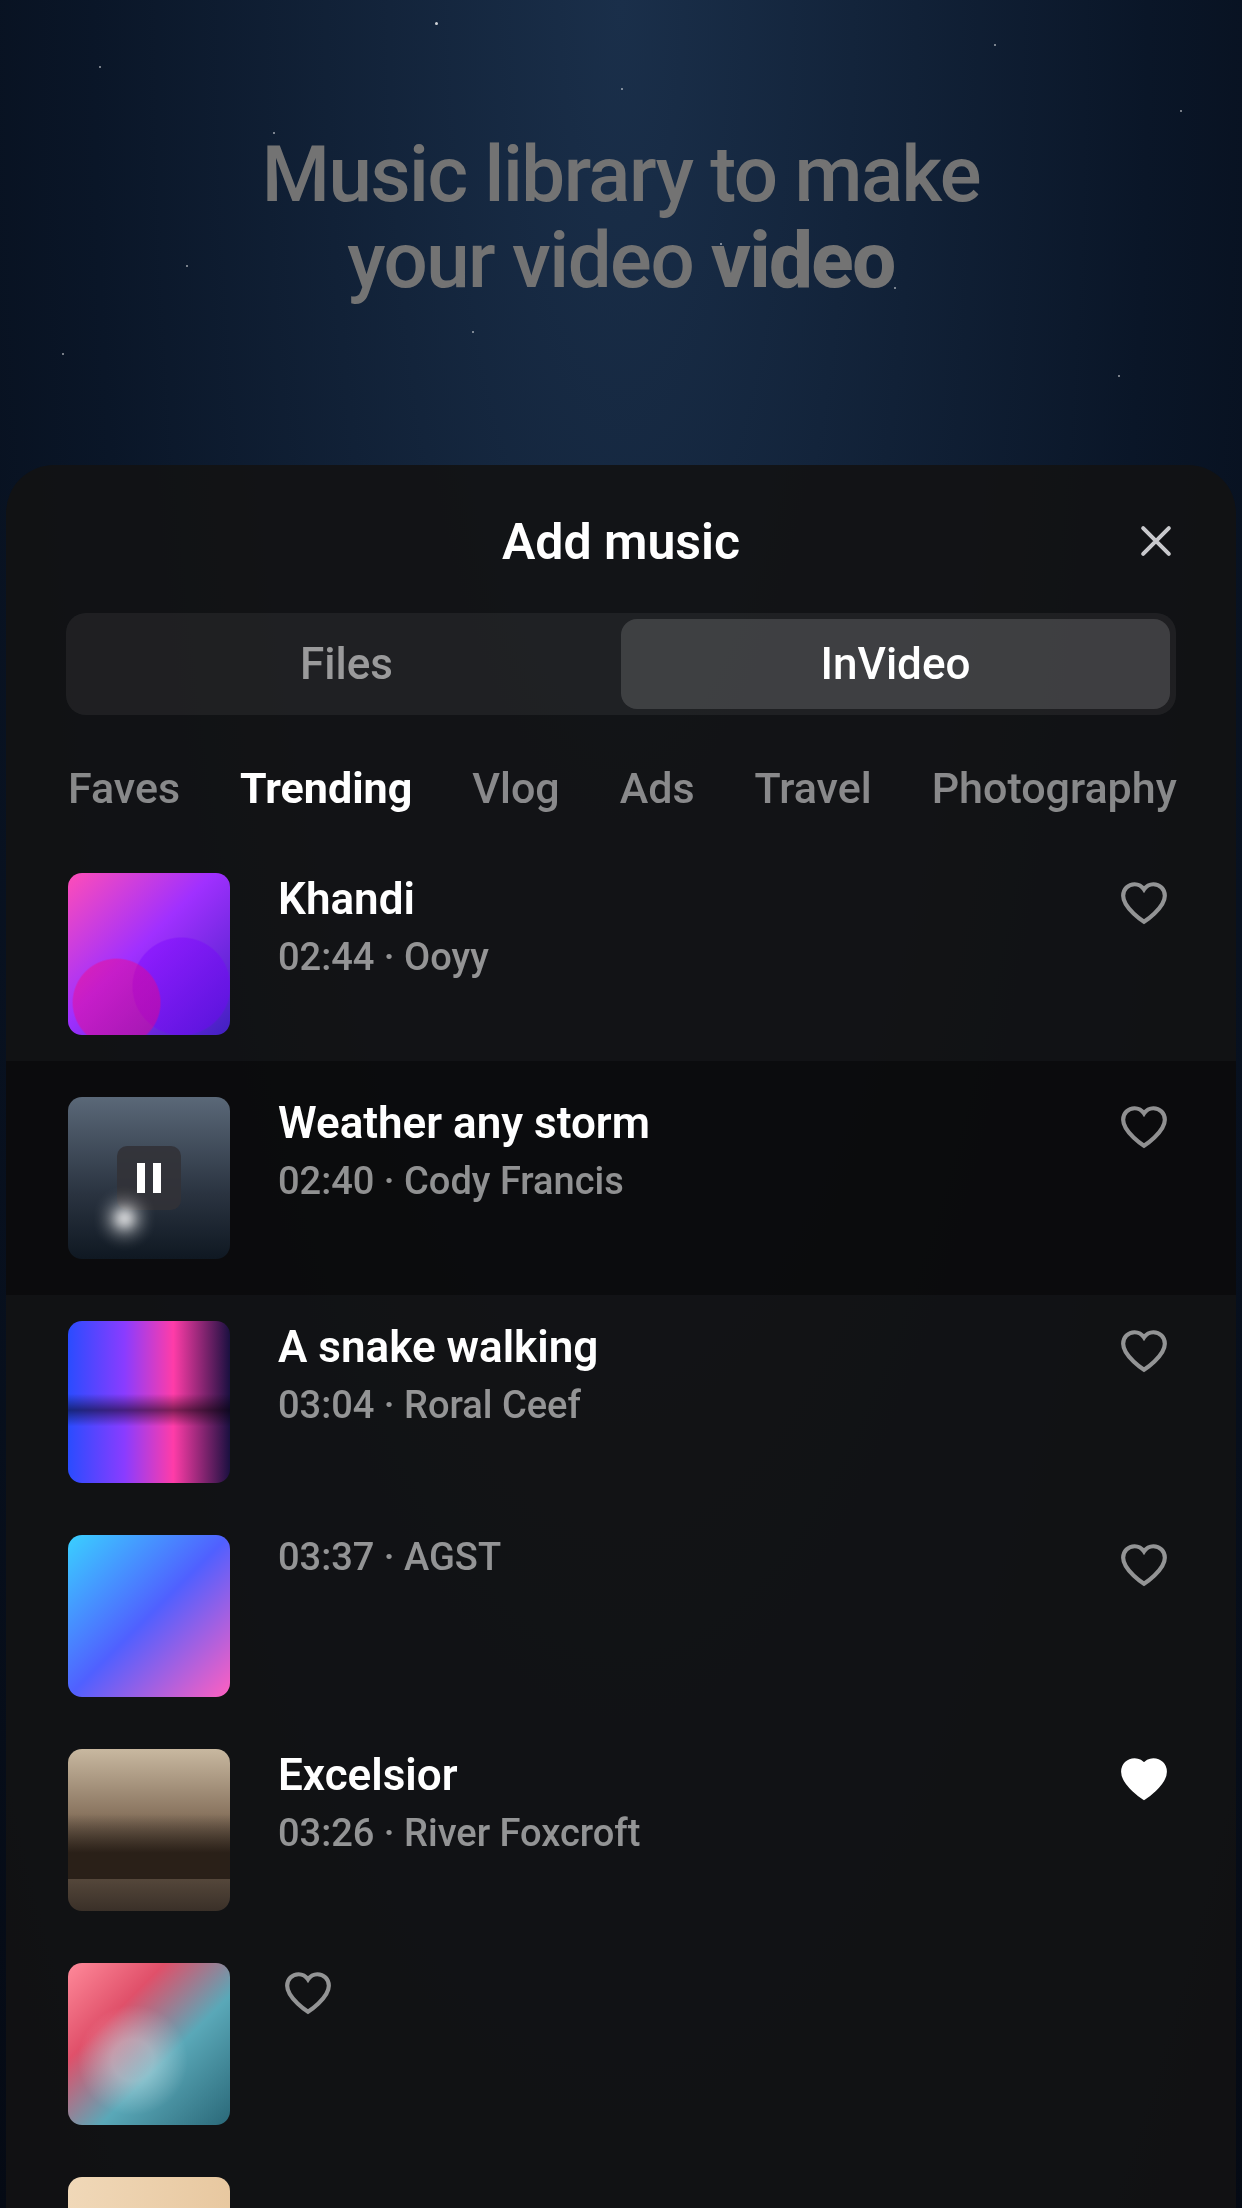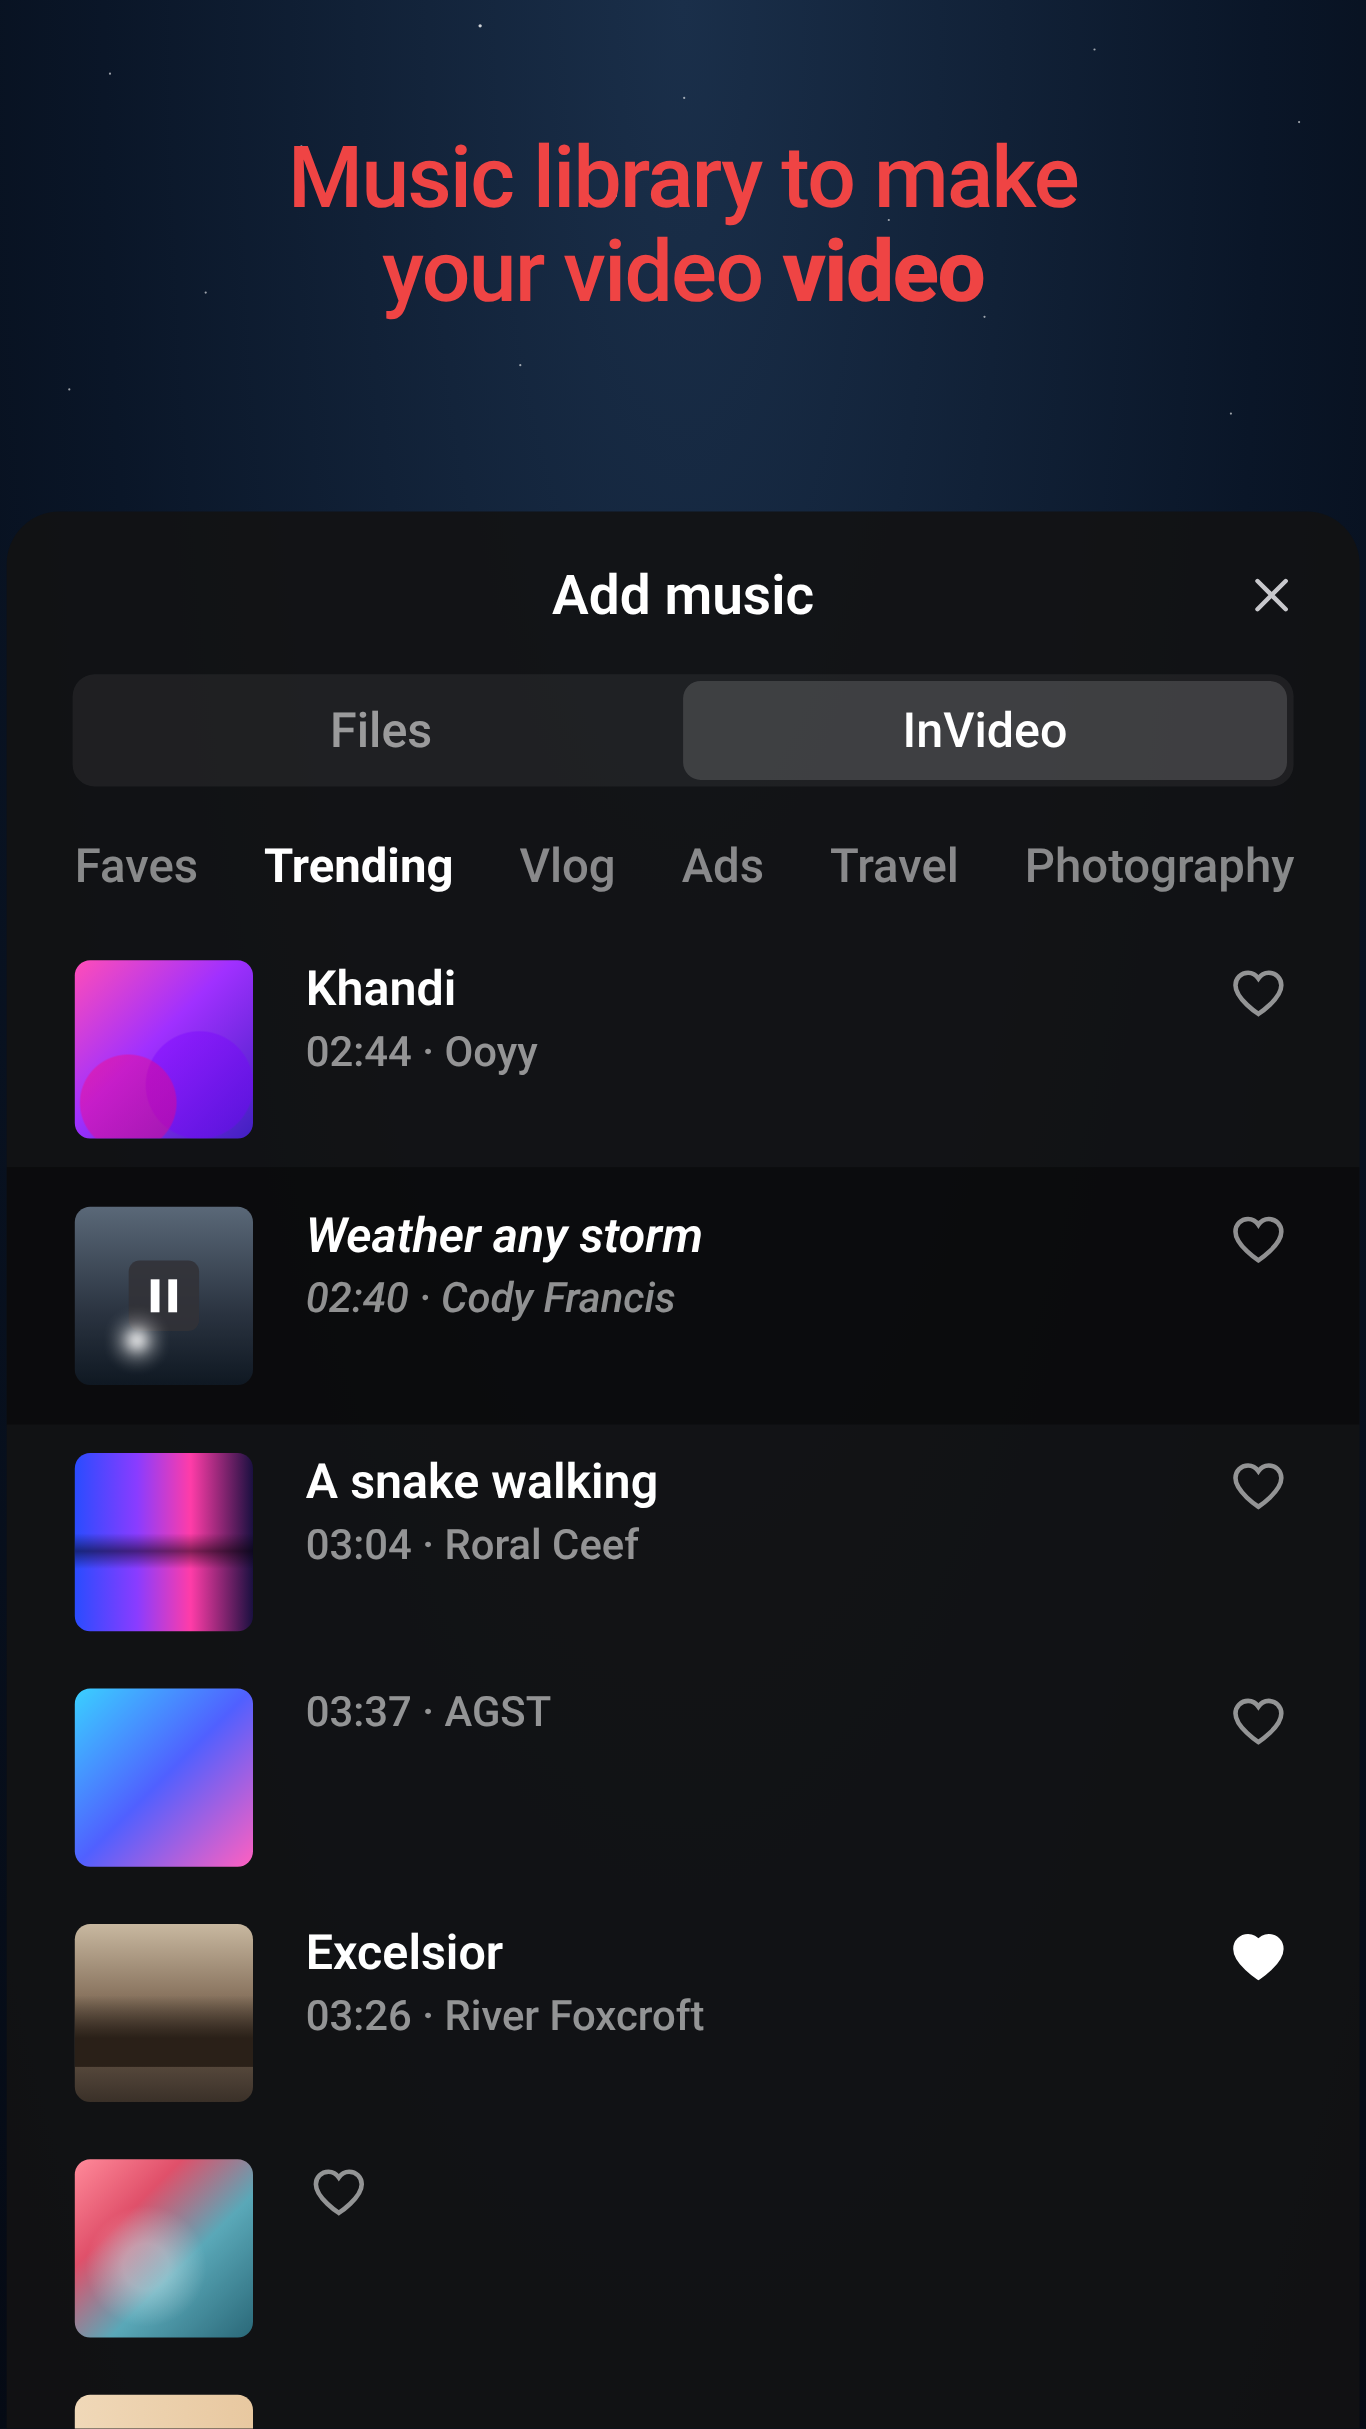--- a/index.html
+++ b/index.html
@@ -19,26 +19,27 @@
 .star { position: absolute; width: 2px; height: 2px; background: #fff; border-radius: 50%; opacity: .6; }
 .star.s1 { top: 3%; left: 8%; } .star.s2 { top: 6%; left: 22%; } .star.s3 { top: 4%; left: 50%; }
 .star.s4 { top: 9%; left: 65%; } .star.s5 { top: 2%; left: 80%; } .star.s6 { top: 12%; left: 15%; }
 .star.s7 { top: 15%; left: 38%; } .star.s8 { top: 11%; left: 58%; } .star.s9 { top: 13%; left: 72%; }
 .star.s10 { top: 17%; left: 90%; } .star.s11 { top: 1%; left: 35%; width:3px;height:3px;opacity:.8;}
 .star.s12 { top: 8%; left: 45%; } .star.s13 { top: 5%; left: 95%; } .star.s14 { top: 16%; left: 5%; }
 
 .headline {
   position: relative;
   text-align: center;
-  color: #ef4444;
+  color: #737373;
   font-size: 78px;
   font-weight: 500;
   line-height: 1.1;
   padding-top: 120px;
   letter-spacing: -1.5px;
+  margin-top: 12px;
 }
 .headline .bold { font-weight: 800; }
 
 .sheet {
   position: absolute;
   left: 6px; right: 6px; bottom: 0;
   top: 465px;
   background: rgba(18,18,20,0.92);
   border-radius: 48px 48px 0 0;
   overflow: hidden;
@@ -92,21 +93,21 @@
 
 .tracks { }
 .track {
   display: flex;
   align-items: flex-start;
   padding: 26px 62px;
   gap: 48px;
   cursor: pointer;
   position: relative;
 }
-.track.playing { background: rgba(0,0,0,0.35); padding-top: 36px; padding-bottom: 36px; font-style: italic; }
+.track.playing { background: rgba(0,0,0,0.35); padding-top: 36px; padding-bottom: 36px; }
 
 .art {
   width: 162px; height: 162px;
   border-radius: 14px;
   flex-shrink: 0;
   position: relative;
   overflow: hidden;
 }
 .art .play-overlay {
   position: absolute; inset: 0;

